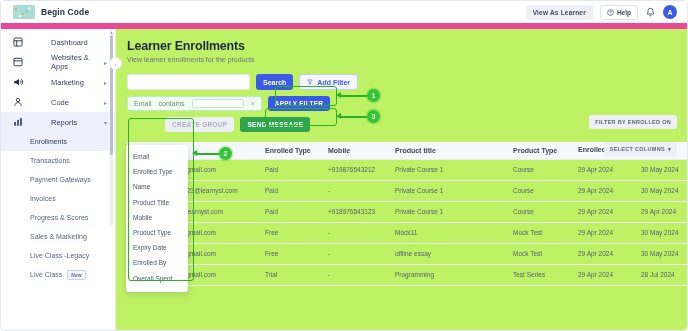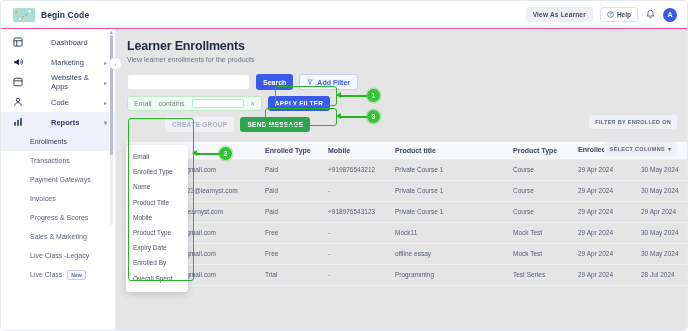--- a/index.html
+++ b/index.html
@@ -18,21 +18,21 @@
     display: flex; flex-direction: column;
     border: 1px solid #e6e8ef;
     border-radius: 5px;
     overflow: hidden;
   }
 
   
   .topbar {
     height: 28px; flex: 0 0 28px;
     display: flex; align-items: center;
-    border-bottom: 1px solid #ec4899;
+    border-bottom: 6px solid #ec4899;
     background: #fff;
   }
   .brand { width: 115px; display: flex; align-items: center; gap: 6px; padding-left: 12px; }
   .brand-logo {
     width: 22px; height: 14px; border-radius: 2px;
     background:
       radial-gradient(circle at 15% 30%, #f0a868 0 1px, transparent 1.3px),
       radial-gradient(circle at 45% 65%, #f0a868 0 1px, transparent 1.3px),
       radial-gradient(circle at 75% 25%, #ffffff 0 1px, transparent 1.3px),
       radial-gradient(circle at 30% 80%, #ffffff 0 1px, transparent 1.3px),
@@ -67,21 +67,21 @@
     display:flex; flex-direction:column; position:relative;
   }
   .nav-scroll { flex:1; overflow:hidden; padding-top: 3px; position:relative; }
   .nav-item {
     height: 20px; display:flex; align-items:center; gap:7px;
     padding: 0 8px 0 11px; font-size: 7.5px; color:#3a4560;
   }
   .nav-item .ico { width: 11px; display:flex; align-items:center; justify-content:center; color:#1f2b46;}
   .nav-item .lbl { flex:1;padding-left:21px; }
   .nav-item .car { font-size: 6px; color:#8a93a8; }
-  .nav-item.active { background:#eef1fb; color:#2b3b6b; font-weight:bold;}
+  .nav-item.active { background:#eef1fb; color:#2b3b6b; font-weight:normal;}
   .sub-item {
     height: 19px; display:flex; align-items:center;
     padding-left: 29px; font-size: 7px; color:#5b6579;
   }
   .sub-item.sel { background:#eef1fb; color:#33405e; }
   .badge-new {
     margin-left:5px; font-size:5px; color:#5b6ca8; border:1px solid #c7d0e6;
     border-radius:2px; padding:1px 3px; background:#f3f6fd; font-weight:bold;
   }
   .sidebar-footer {
@@ -101,21 +101,21 @@
   .side-scrollbar i { display:block; width:3px; height:120px; background:#b9bfcd; border-radius:2px;}
   .scroll-arrow { position:absolute; right:1px; font-size:5px; color:#9aa3b5;}
   .collapse-toggle {
     position:absolute; right:-7px; top:28px; width:13px; height:13px;
     background:#fff; border:1px solid #e3e6ee; border-radius:50%;
     display:flex; align-items:center; justify-content:center;
     font-size:6px; color:#8a93a8; z-index: 9;
   }
 
   
-  .main { flex:1; min-width:0; background:#e5e5e5; padding: 10px 0 0 11px; position:relative; }
+  .main { flex:1; min-width:0; background:#bef264; padding: 10px 0 0 11px; position:relative; }
   .page-title { font-size: 12.5px; font-weight:bold; color:#1f2b46; letter-spacing:-.2px;}
   .page-sub { font-size: 7px; color:#6b7488; margin-top: 3px; }
 
   .toolbar-row { display:flex; align-items:center; gap:6px; margin-top: 11px; }
   .search-input {
     width: 123px; height: 16px; border:1px solid #e3e6ee; border-radius:3px;
     font-size: 7px; color:#9aa3b5; padding: 0 5px; display:flex; align-items:center;
     background:#fff;
   }
   .btn-search {
@@ -254,36 +254,36 @@
               </svg>
           </span>
           <span class="lbl">Dashboard</span>
           <span class="car"></span>
         </div>
 
 
         <div class="nav-item">
           <span class="ico">
             <svg width="10" height="10" viewBox="0 0 16 16">
+                <rect x="1.5" y="2" width="13" height="12" rx="2" fill="none" stroke="#1f2b46" stroke-width="1.4"></rect>
+                <path d="M1.5 6.2h13" stroke="#1f2b46" stroke-width="1.4"></path>
+              </svg>
+          </span>
+          <span class="lbl">Websites &amp; Apps</span>
+          <span class="car">▸</span>
+        </div>
+
+        <div class="nav-item">
+          <span class="ico">
+            <svg width="10" height="10" viewBox="0 0 16 16">
                 <path d="M2 6.2v3.6h2.6L9.6 13V3L4.6 6.2z" fill="#1f2b46"></path>
                 <path d="M11.7 5.5a3.3 3.3 0 010 5M13.4 3.8a5.6 5.6 0 010 8.4" fill="none" stroke="#1f2b46" stroke-width="1.3"></path>
               </svg>
           </span>
           <span class="lbl">Marketing</span>
-          <span class="car">▸</span>
-        </div>
-
-        <div class="nav-item">
-          <span class="ico">
-            <svg width="10" height="10" viewBox="0 0 16 16">
-                <rect x="1.5" y="2" width="13" height="12" rx="2" fill="none" stroke="#1f2b46" stroke-width="1.4"></rect>
-                <path d="M1.5 6.2h13" stroke="#1f2b46" stroke-width="1.4"></path>
-              </svg>
-          </span>
-          <span class="lbl">Websites &amp; Apps</span>
           <span class="car">▸</span>
         </div>
 
         <div class="nav-item">
           <span class="ico">
             <svg width="10" height="10" viewBox="0 0 16 16">
                 <circle cx="8" cy="4.8" r="2.7" fill="none" stroke="#1f2b46" stroke-width="1.4"></circle>
                 <path d="M2.8 14c0-3 2.4-5 5.2-5s5.2 2 5.2 5" fill="none" stroke="#1f2b46" stroke-width="1.4"></path>
               </svg>
           </span>

